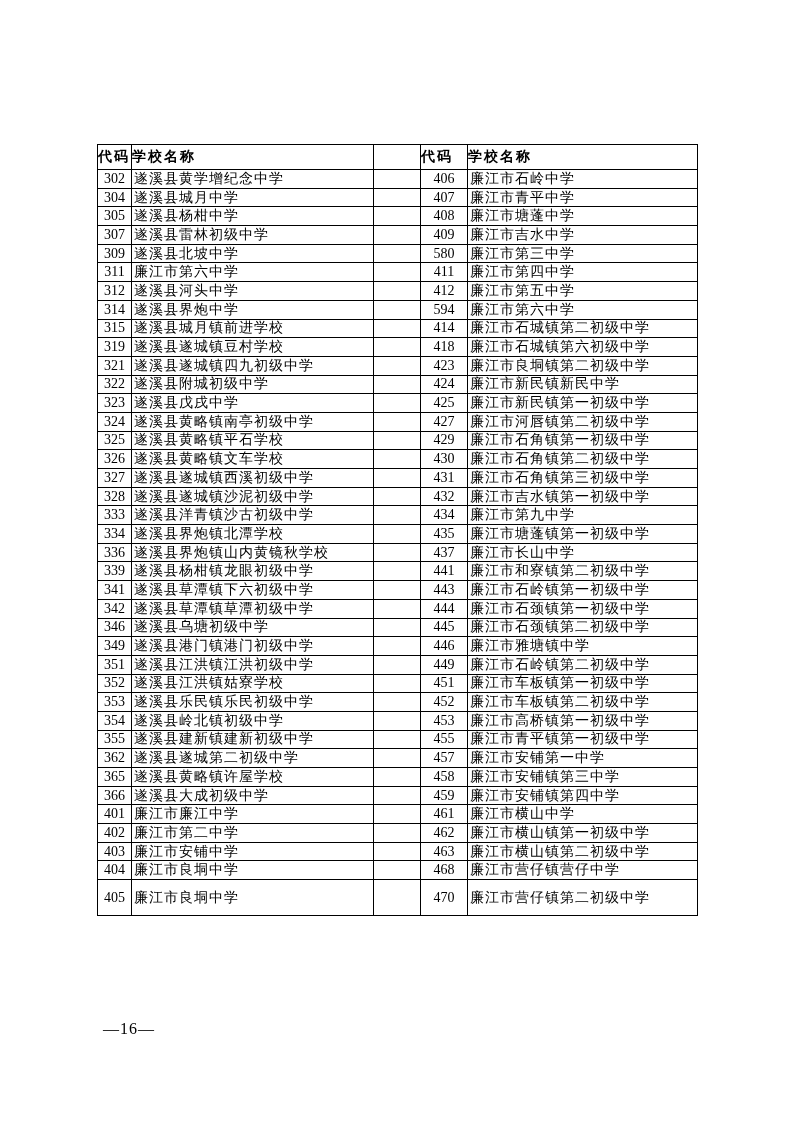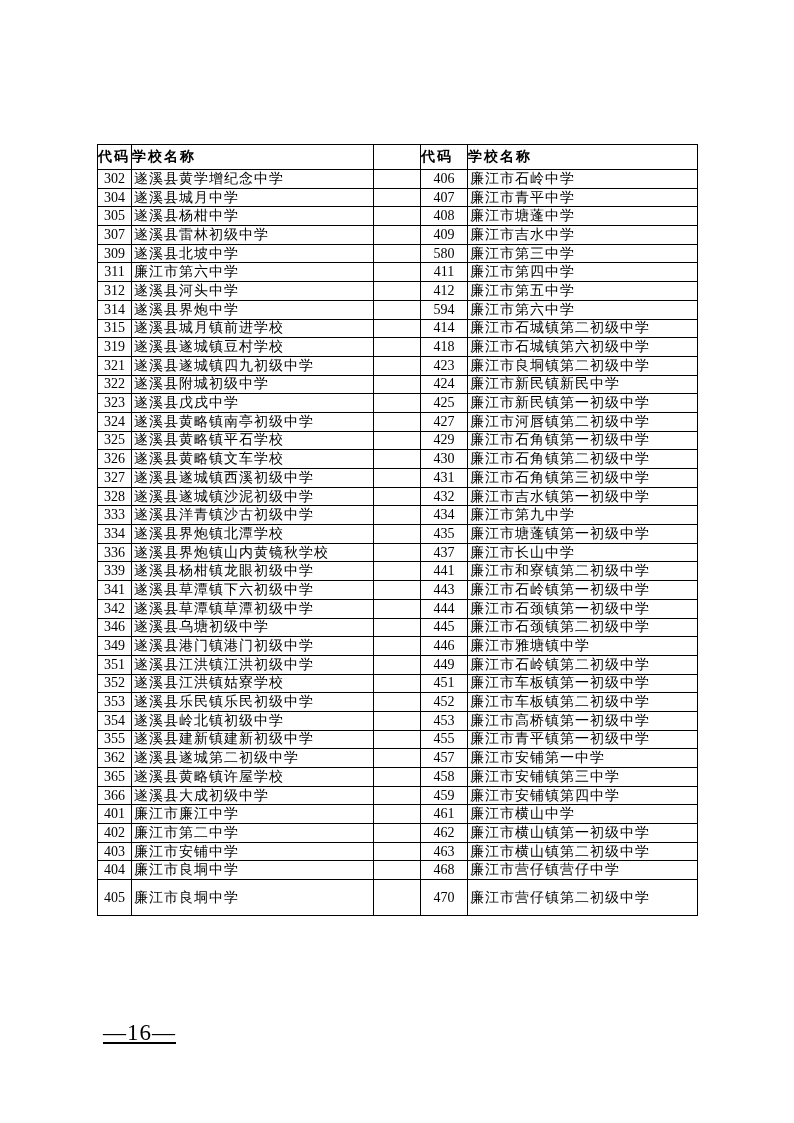--- a/index.html
+++ b/index.html
@@ -52,23 +52,22 @@
   }
   .school-table td.name-cell {
     text-align: left;
     padding-left: 2px;
     letter-spacing: 1px;
   }
   .page-number {
     position: absolute;
     left: 103px;
     top: 1020px;
-    font-size: 23px;
+    font-size: 16px;
     letter-spacing: 1px;
-    text-decoration: underline;
   }
 </style>
 </head>
 <body>
 
 <table class="school-table">
   <colgroup>
     <col class="c-code-l">
     <col class="c-name-l">
     <col class="c-empty">

